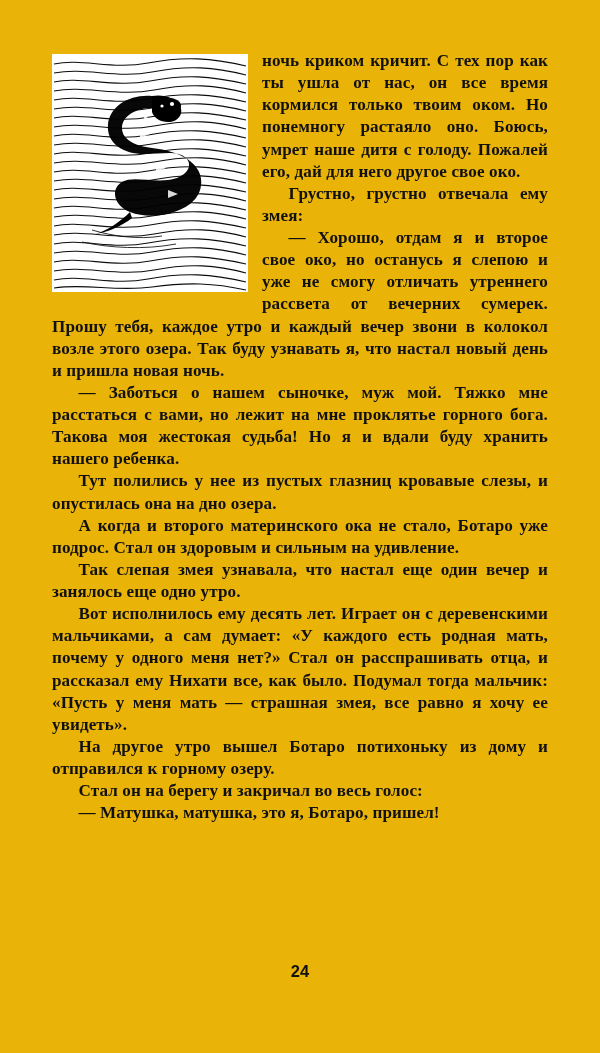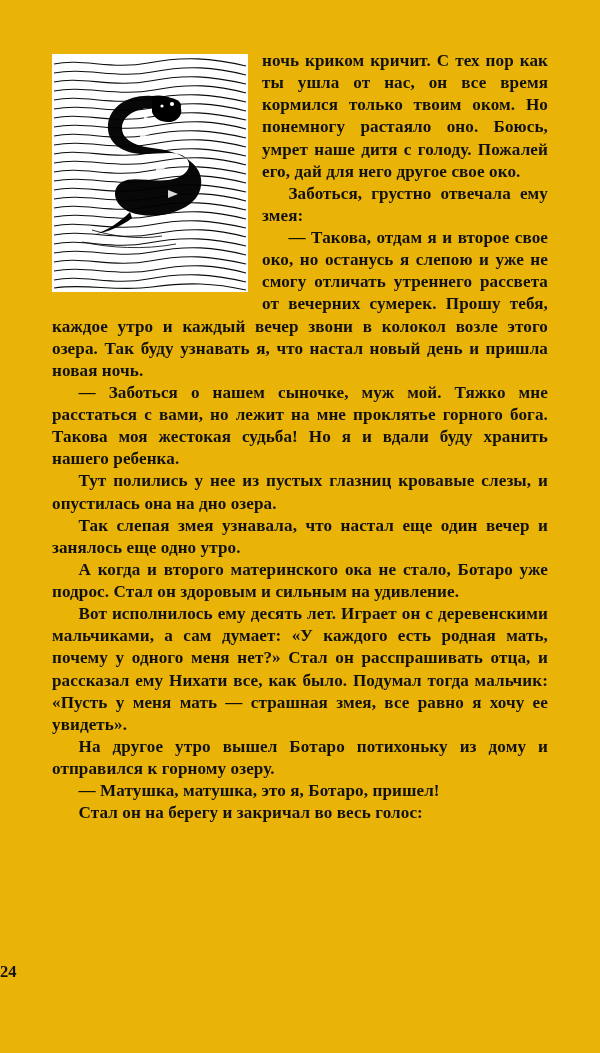--- a/index.html
+++ b/index.html
@@ -49,24 +49,24 @@
     font-weight: 700;
     letter-spacing: 0.1px;
     -webkit-font-smoothing: none;
   }
   p.body-text.no-indent { text-indent: 0; }
   .page-number {
     position: absolute;
     left: 0;
     top: 962px;
     width: 600px;
-    text-align: left;
+    text-align: center;
     font-size: 16.5px;
     font-weight: 700;
-    font-family: Liberation Serif, serif;
+    font-family: Liberation Sans, sans-serif;
   }
   .clear { clear: both; }
 </style>
 </head>
 <body>
 
 <div class="page">
   <div class="content">
 
     <div class="illustration">
@@ -115,27 +115,27 @@
           <path d="M116 136 l10 4 -10 4 z" opacity="0.85"></path>
         </g>
         <g stroke="#000000" stroke-width="0.9" fill="none" opacity="0.9">
           <path d="M40 176 C 60 182, 86 186, 110 182"></path>
           <path d="M30 188 C 58 194, 92 196, 124 190"></path>
         </g>
       </svg>
     </div>
 
     <p class="body-text no-indent">ночь криком кричит. С тех пор как ты ушла от нас, он все время кормился только твоим оком. Но понемногу растаяло оно. Боюсь, умрет наше дитя с голоду. Пожалей его, дай для него другое свое око.</p>
-    <p class="body-text">Заботься, грустно отвечала ему змея:</p>
-    <p class="body-text">— Такова, отдам я и второе свое око, но останусь я слепою и уже не смогу отличать утреннего рассвета от вечерних сумерек. Прошу тебя, каждое утро и каждый вечер звони в колокол возле этого озера. Так буду узнавать я, что настал новый день и пришла новая ночь.</p>
+    <p class="body-text">Грустно, грустно отвечала ему змея:</p>
+    <p class="body-text">— Хорошо, отдам я и второе свое око, но останусь я слепою и уже не смогу отличать утреннего рассвета от вечерних сумерек. Прошу тебя, каждое утро и каждый вечер звони в колокол возле этого озера. Так буду узнавать я, что настал новый день и пришла новая ночь.</p>
     <div class="clear"></div>
     <p class="body-text">— Заботься о нашем сыночке, муж мой. Тяжко мне расстаться с вами, но лежит на мне проклятье горного бога. Такова моя жестокая судьба! Но я и вдали буду хранить нашего ребенка.</p>
     <p class="body-text">Тут полились у нее из пустых глазниц кровавые слезы, и опустилась она на дно озера.</p>
+    <p class="body-text">А когда и второго материнского ока не стало, Ботаро уже подрос. Стал он здоровым и сильным на удивление.</p>
     <p class="body-text">Так слепая змея узнавала, что настал еще один вечер и занялось еще одно утро.</p>
-    <p class="body-text">А когда и второго материнского ока не стало, Ботаро уже подрос. Стал он здоровым и сильным на удивление.</p>
     <p class="body-text">Вот исполнилось ему десять лет. Играет он с деревенскими мальчиками, а сам думает: «У каждого есть родная мать, почему у одного меня нет?» Стал он расспрашивать отца, и рассказал ему Нихати все, как было. Подумал тогда мальчик: «Пусть у меня мать — страшная змея, все равно я хочу ее увидеть».</p>
     <p class="body-text">На другое утро вышел Ботаро потихоньку из дому и отправился к горному озеру.</p>
+    <p class="body-text">Стал он на берегу и закричал во весь голос:</p>
     <p class="body-text">— Матушка, матушка, это я, Ботаро, пришел!</p>
-    <p class="body-text">Стал он на берегу и закричал во весь голос:</p>
   </div>
 
   <div class="page-number">24</div>
 </div>
 
 </body></html>

